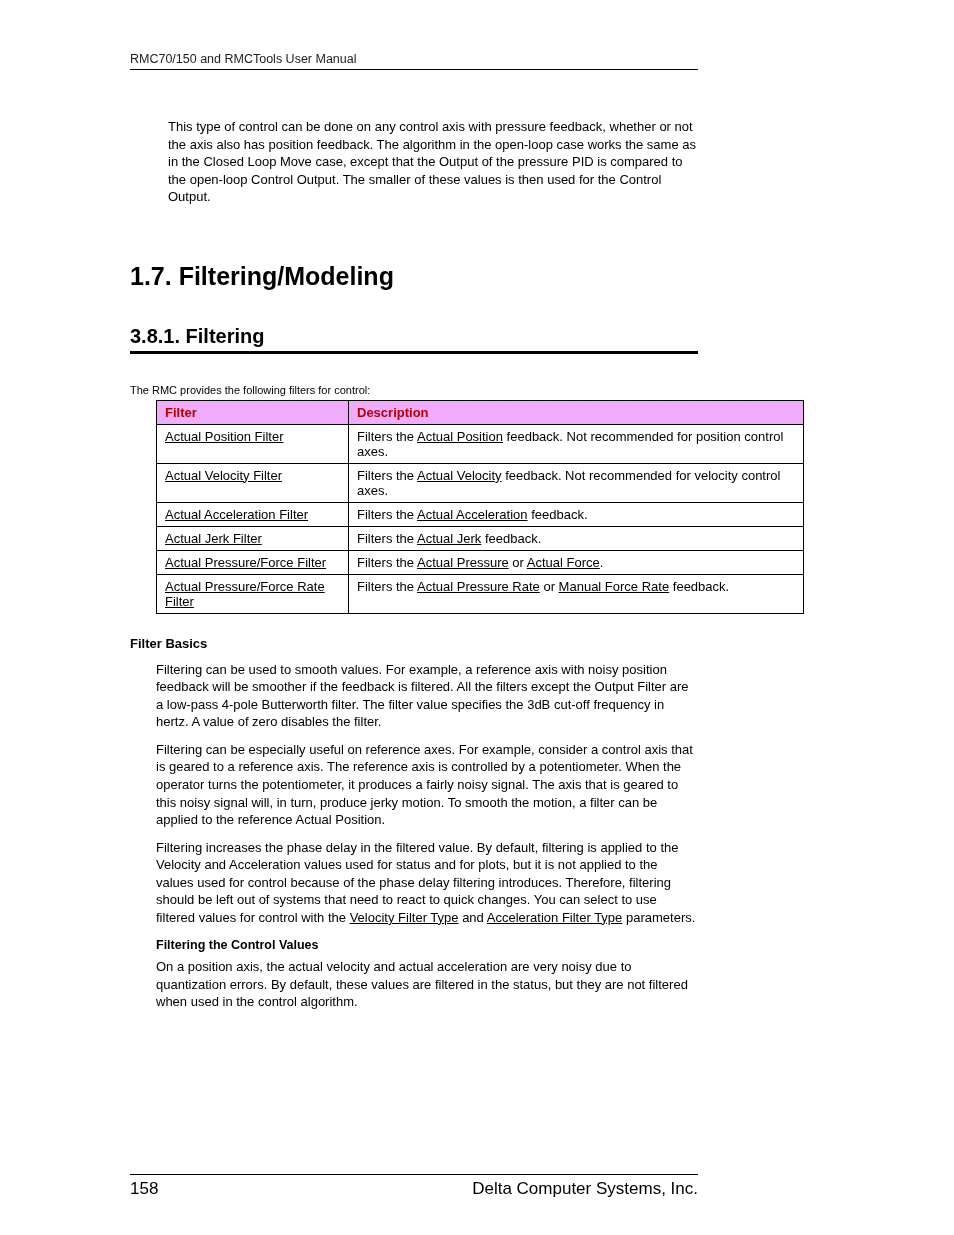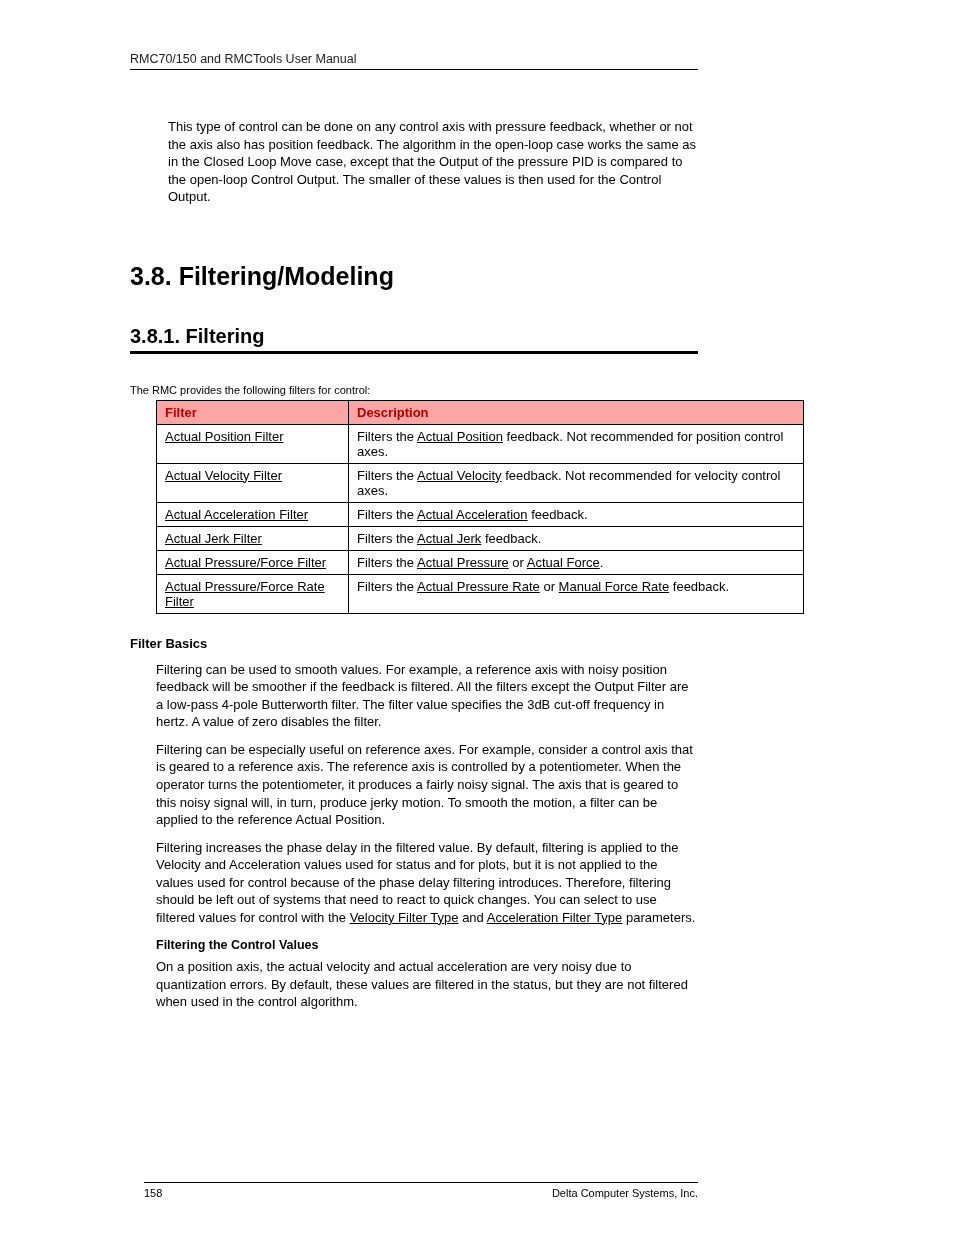--- a/index.html
+++ b/index.html
@@ -53,21 +53,21 @@
     margin-top: 4px;
     font-size: 13px;
   }
   table.filter-table th, table.filter-table td {
     border: 1px solid #000;
     text-align: left;
     vertical-align: top;
     padding: 4px 8px 4px 8px;
   }
   table.filter-table th {
-    background: #fca5a5;
+    background: #f0abfc;
     color: #b00000;
     font-weight: bold;
     font-size: 13px;
   }
   table.filter-table th:first-child,
   table.filter-table td:first-child {
     width: 175px;
   }
   a.ul {
     text-decoration: underline;
@@ -84,41 +84,41 @@
   }
   .sub-indent .para { margin-bottom: 10px; }
   .sub-sub-heading {
     font-size: 12.5px;
     font-weight: bold;
     margin-top: 12px;
   }
   .footer {
     position: absolute;
     bottom: 36px;
-    left: 144px;
+    left: 130px;
     right: 130px;
     border-top: 1px solid #000;
     padding-top: 4px;
-    font-size: 11px;
+    font-size: 17px;
     display: flex;
     justify-content: space-between;
   }
 </style>
 </head>
 <body>
 
 <div class="page">
 
   <div class="header-line">RMC70/150 and RMCTools User Manual</div>
 
   <div class="body-block">
     <div class="para">This type of control can be done on any control axis with pressure feedback, whether or not the axis also has position feedback. The algorithm in the open-loop case works the same as in the Closed Loop Move case, except that the Output of the pressure PID is compared to the open-loop Control Output. The smaller of these values is then used for the Control Output.</div>
   </div>
 
-  <h1 class="section">3.8. Filtering/Modeling</h1>
+  <h1 class="section">1.7. Filtering/Modeling</h1>
 
   <h2 class="subsection">3.8.1. Filtering</h2>
 
   <div class="intro">The RMC provides the following filters for control:</div>
 
   <table class="filter-table">
     <thead>
       <tr>
         <th>Filter</th>
         <th>Description</th>

